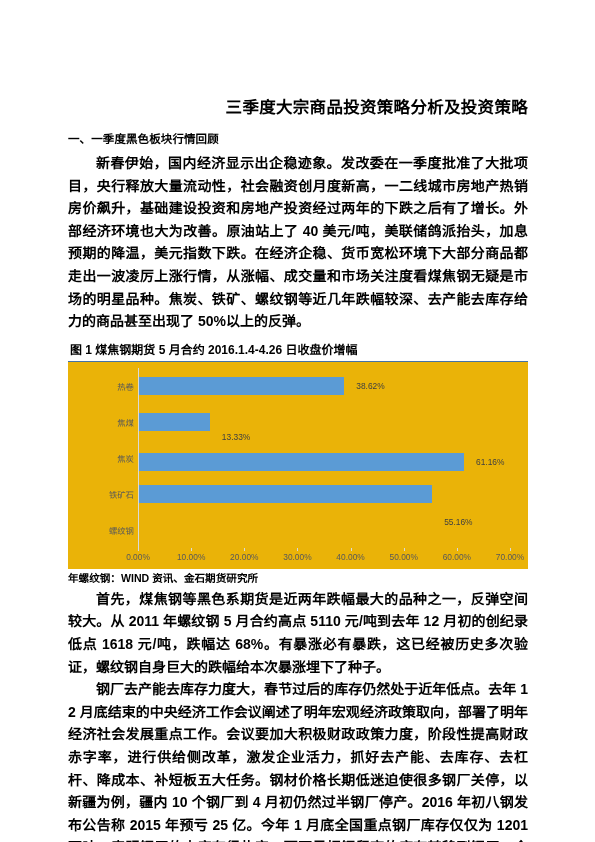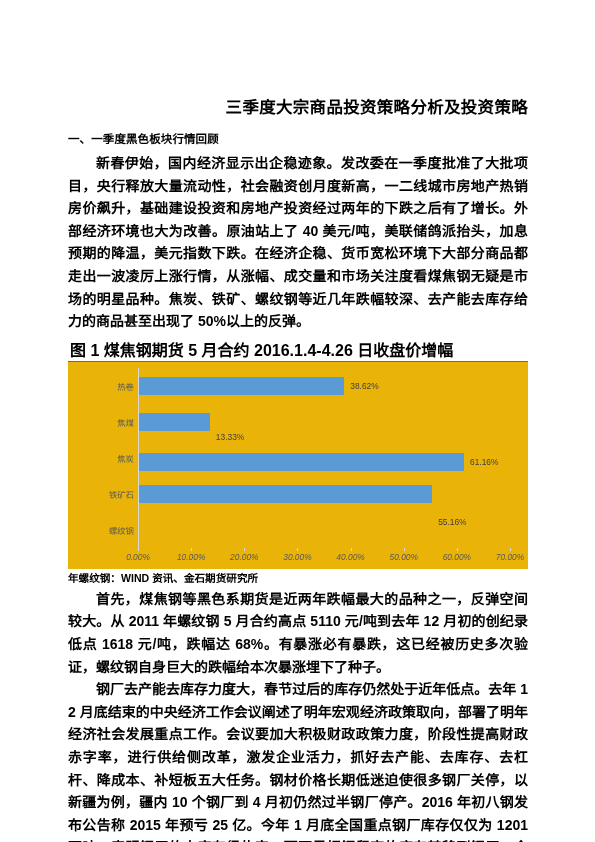--- a/index.html
+++ b/index.html
@@ -65,21 +65,21 @@
     word-break: break-all;
   }
 
   
   .figure-block {
     margin-top: 9px;
   }
   .figure-caption {
     font-family: "Liberation Sans", "DejaVu Sans", sans-serif;
     font-weight: bold;
-    font-size: 16px;
+    font-size: 12px;
     line-height: 17px;
     margin: 0 0 2px 2px;
   }
   .chart-frame {
     position: relative;
     width: 460px;
     height: 208px;
     background: #eab308;
     border-top: 1.1px solid #4472a8;
     box-sizing: border-box;
@@ -140,21 +140,21 @@
   }
   .bar-value {
     position: absolute;
     top: 9px;
     height: 18px;
     line-height: 18px;
     font-family: "Liberation Sans", "DejaVu Sans", sans-serif;
     font-size: 8.4px;
     color: #404040;
     white-space: nowrap;
-    padding-left: 6px;
+    padding-left: 12px;
     text-align: center;
   }
   .x-axis {
     position: absolute;
     left: 70px;
     top: 180px;
     width: 372px;
     height: 18px;
   }
   .x-tick-mark {
@@ -165,21 +165,20 @@
     background: #d9d9d9;
   }
   .x-tick-label {
     position: absolute;
     top: 4px;
     font-family: "Liberation Sans", "DejaVu Sans", sans-serif;
     font-size: 8.4px;
     color: #595959;
     transform: translateX(-50%);
     white-space: nowrap;
-    font-style: italic;
   }
 
   .source-line {
     font-family: "Liberation Sans", "DejaVu Sans", sans-serif;
     font-weight: bold;
     font-size: 10.6px;
     line-height: 18px;
     margin: 0 0 1px 0;
   }
 </style>

